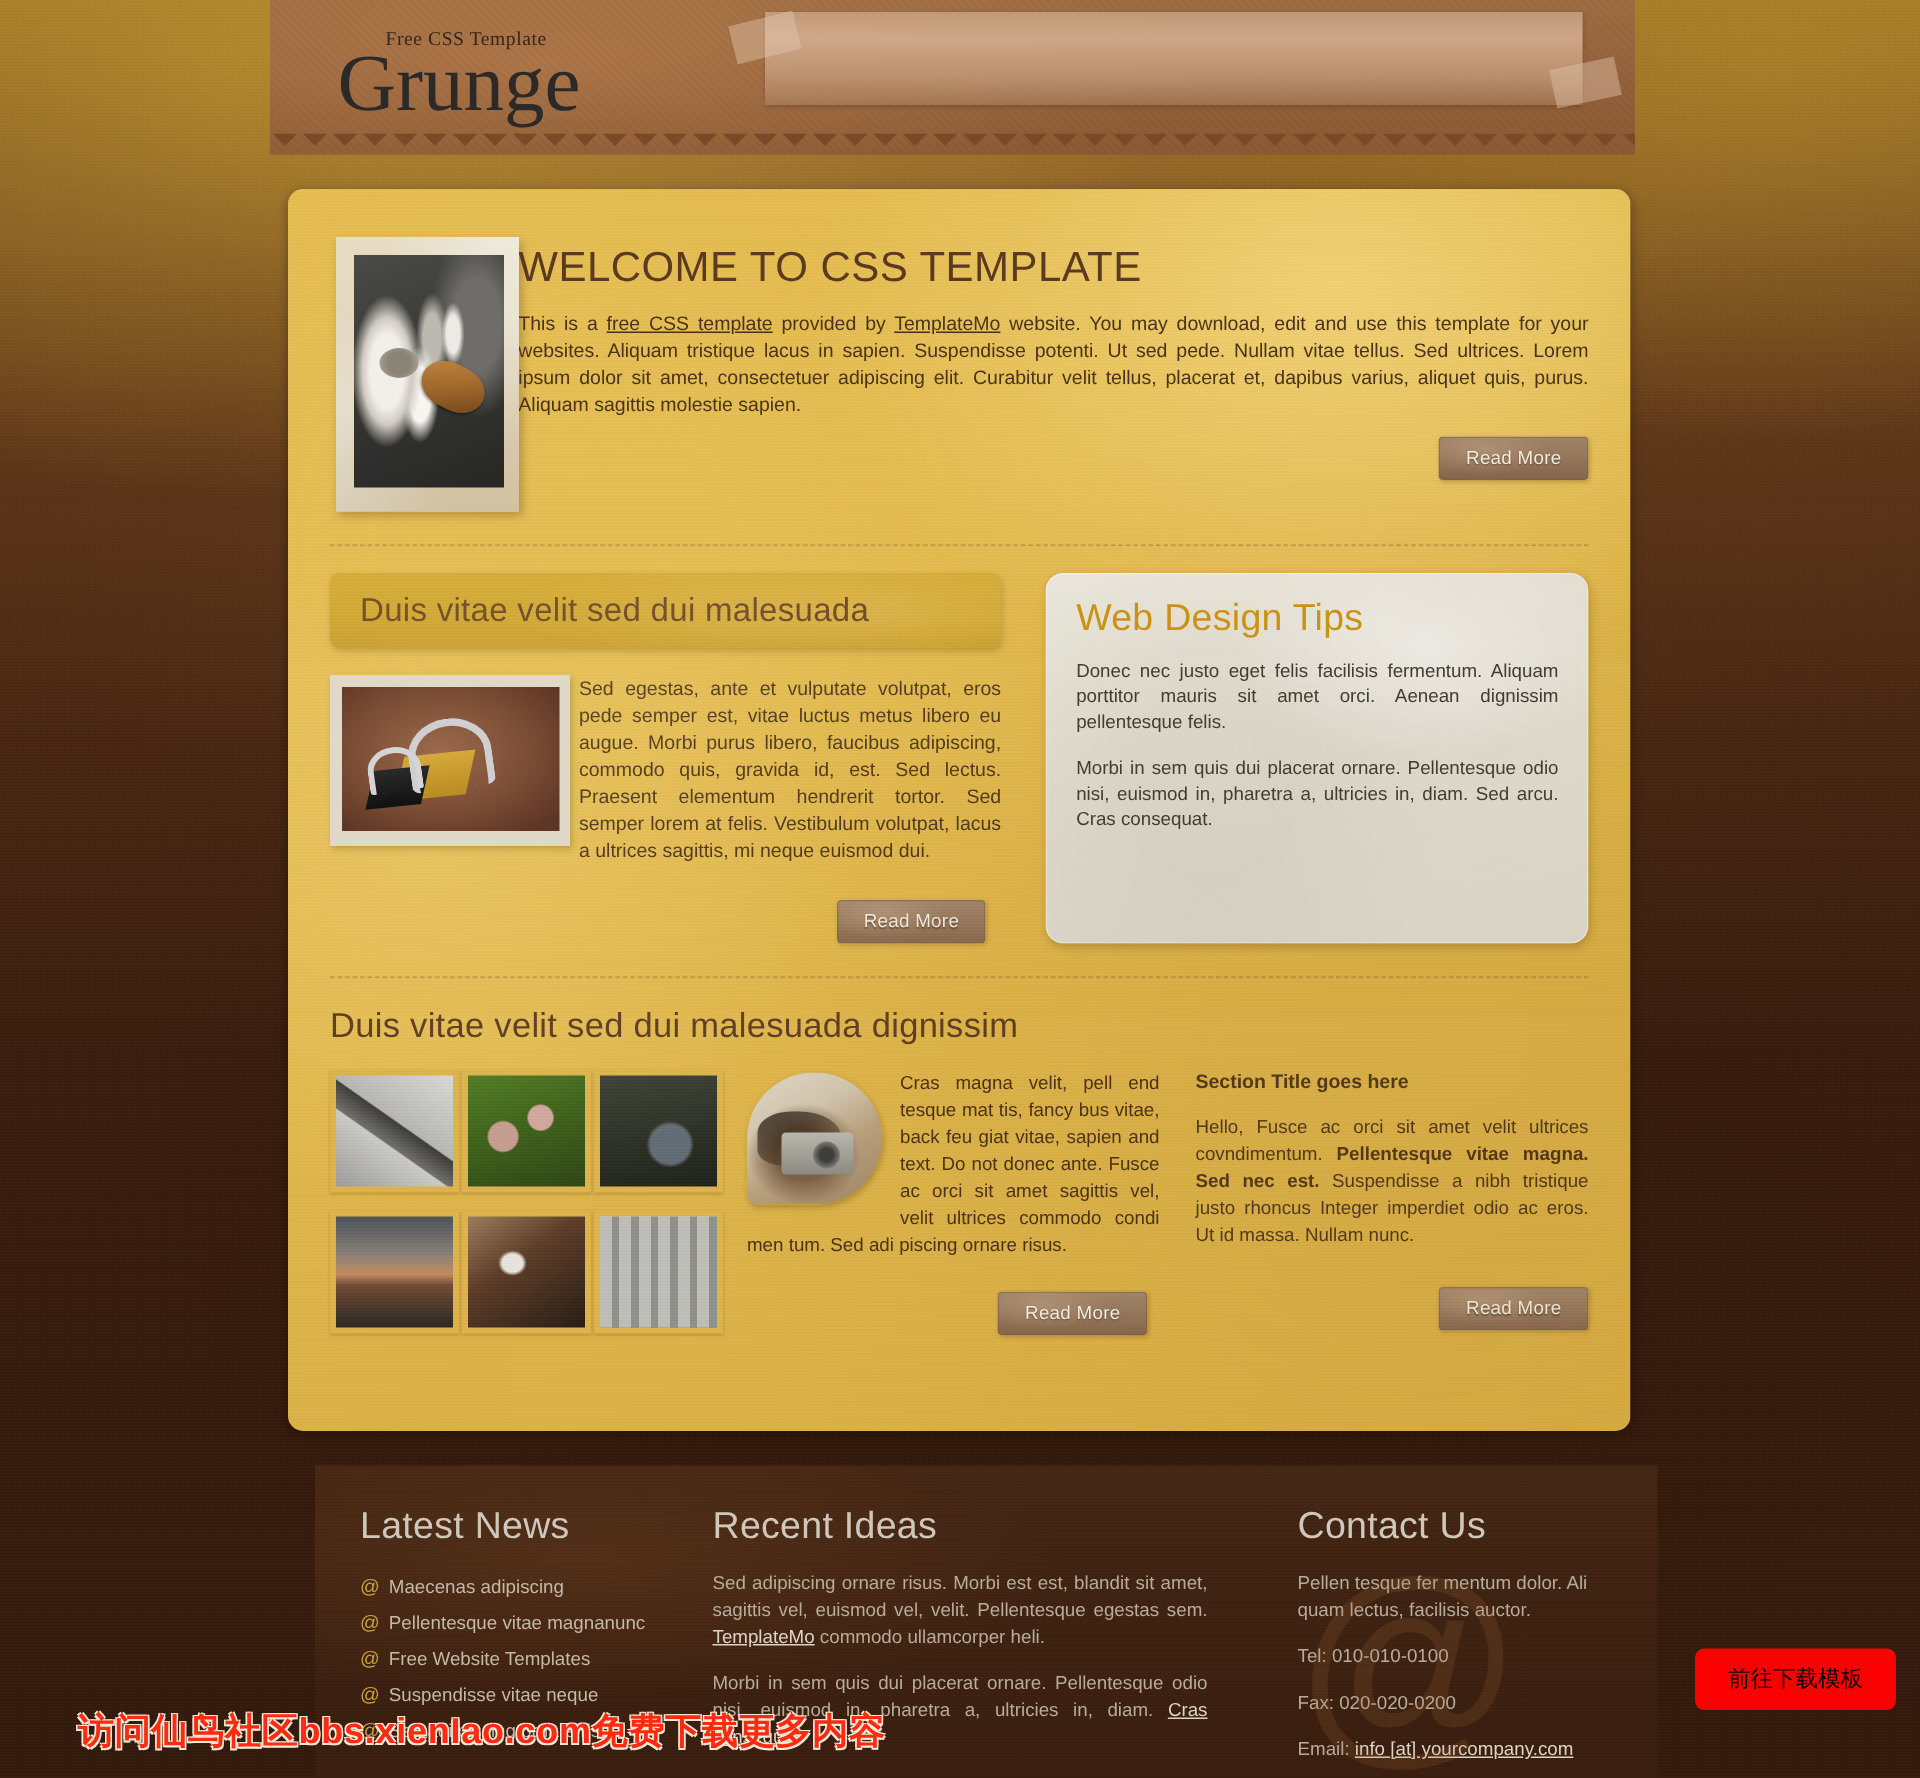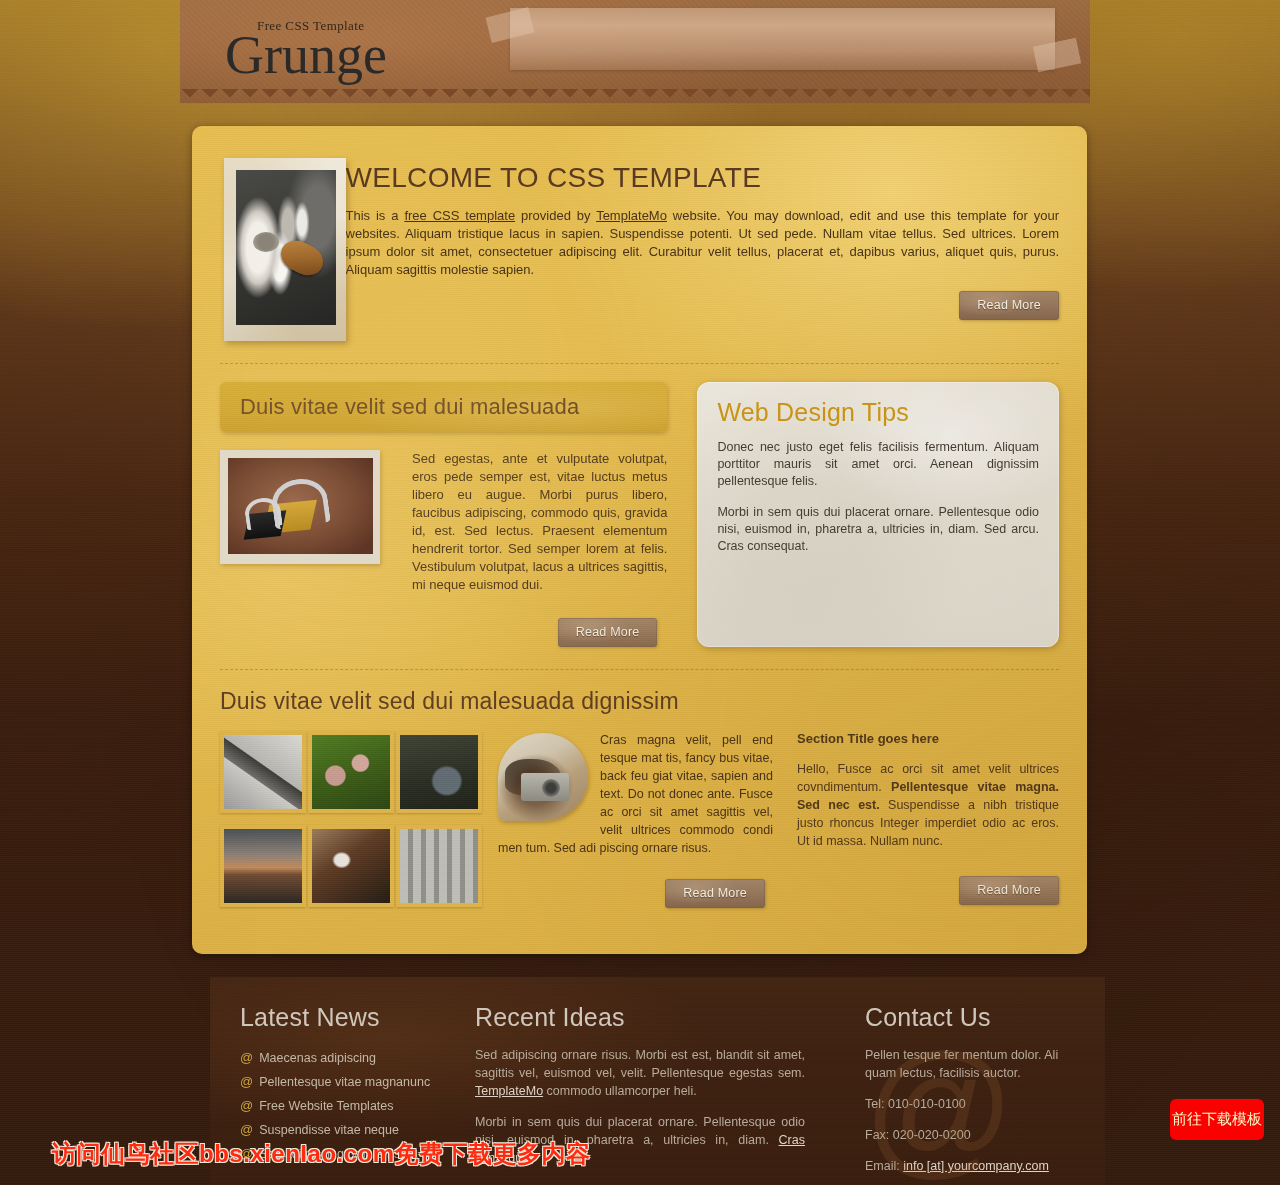--- a/index.html
+++ b/index.html
@@ -146,21 +146,21 @@
   .midleft{width:480px;}
   .bar{
     height:50px;border-radius:6px;display:flex;align-items:center;padding-left:20px;
     background:
       radial-gradient(ellipse 70% 100% at 75% 50%, rgba(225,188,90,.55) 0%, rgba(225,188,90,0) 70%),
       linear-gradient(180deg,#d3a92f 0%,#cfa42c 60%,#c89d28 100%);
     box-shadow:1px 2px 4px rgba(120,85,20,.35);
     margin-bottom:18px;
   }
   .bar h2{margin:0;font-size:22px;font-weight:normal;color:#6a4520;letter-spacing:.2px;}
-  .midleft .row{display:flex;gap:32px;}
+  .midleft .row{display:flex;gap:6px;}
   .thumbframe{
     width:145px;height:96px;padding:8px 7px 10px 8px;background:#e0d9c8;
     box-shadow:1px 2px 4px rgba(110,75,25,.3);position:relative;flex:none;
   }
   .photo-clip{
     width:100%;height:100%;position:relative;overflow:hidden;
     background:radial-gradient(ellipse 70% 70% at 45% 45%, #9c6a4d 0%, #7d4f36 55%, #5d3524 100%);
   }
   .photo-clip .c1,.photo-clip .c2{position:absolute;}
   .photo-clip .c1{left:30%;top:22%;width:46px;height:42px;border:5px solid #cfcfcf;border-radius:50% 50% 10% 10%;border-bottom:none;transform:rotate(-8deg);}
@@ -247,22 +247,22 @@
   
   #watermark{
     position:absolute;left:52px;top:1138px;width:760px;
     font-size:24px;font-weight:bold;font-family:"Liberation Sans",sans-serif;
     color:#ff2a12;letter-spacing:.5px;
     text-shadow:-1px -1px 0 #f2ead8, 1px -1px 0 #f2ead8, -1px 1px 0 #f2ead8, 1px 1px 0 #f2ead8;
     white-space:nowrap;pointer-events:none;
   }
   #dlbtn{
     position:absolute;right:16px;top:1099px;
-    background:#fa0000;color:#fef9c3;font-size:15px;border:none;border-radius:6px;
-    padding:11px 2px;cursor:pointer;font-family:"Liberation Sans",sans-serif;
+    background:#fa0000;color:#000000;font-size:15px;border:none;border-radius:6px;
+    padding:11px 22px;cursor:pointer;font-family:"Liberation Sans",sans-serif;
   }
 </style>
 </head>
 <body>
 
 <div id="bg">
   <div id="bgnoise"></div>
   <div id="bgblotch"></div>
 </div>
 

